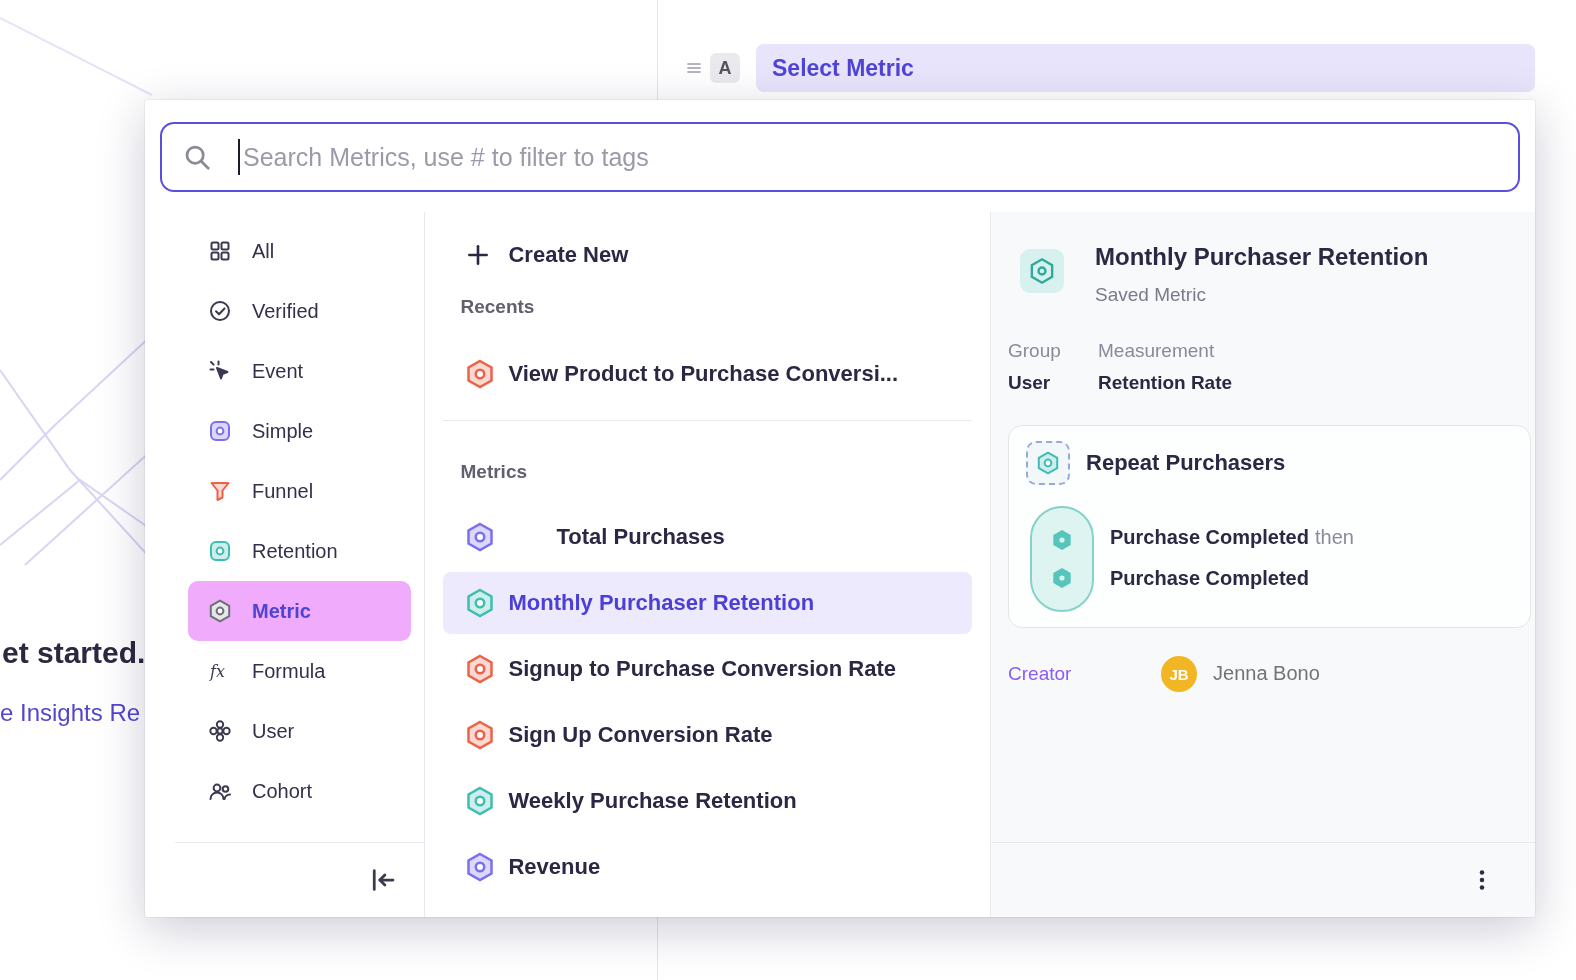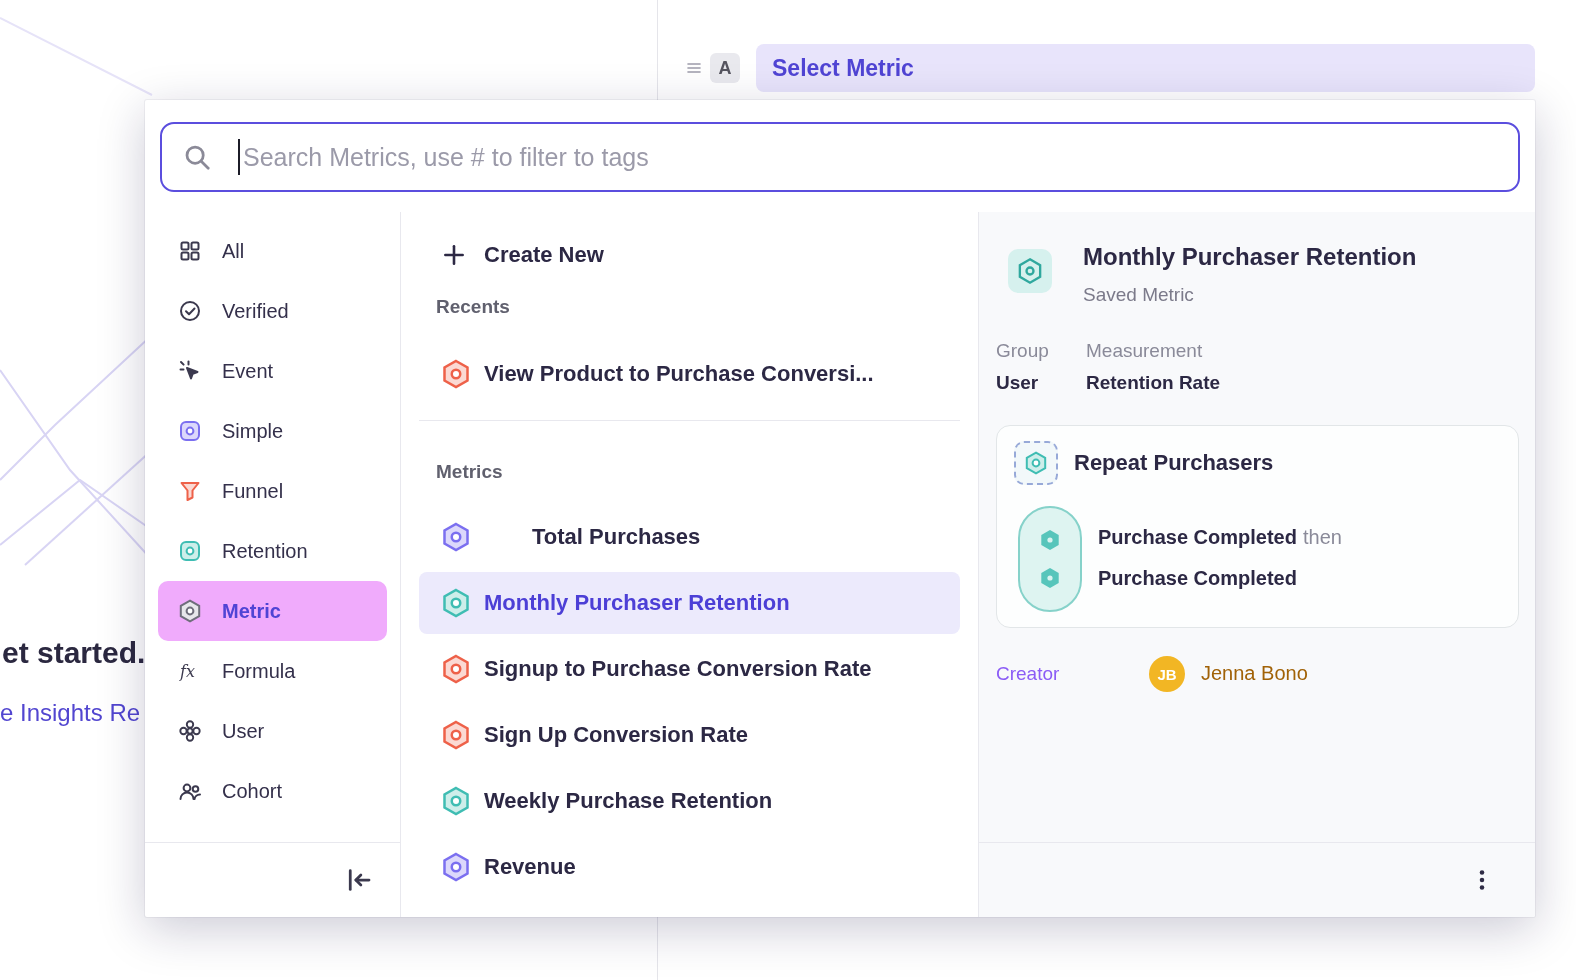--- a/index.html
+++ b/index.html
@@ -38,21 +38,21 @@
     padding:0 20px; background:#fff; }
   .search-icon svg { width:30px; height:30px; display:block; }
   .search-caret { width:2px; height:36px; background:#1c1c28; margin-left:26px; }
   .search-input { border:none; outline:none; background:transparent; flex:1; margin-left:3px;
     font-family:inherit; font-size:25px; color:#2c2844; }
   .search-input::placeholder { color:#9b9aa9; }
 
   .modal-body { position:absolute; top:112px; left:0; right:0; bottom:0; display:flex; }
 
   
-  .cats { width:255px; position:relative; padding-top:9px; }
+  .cats { width:255px; position:relative; padding-top:9px;margin-left:30px; }
   .cat-row { height:60px; margin:0 13px; border-radius:10px; display:flex; align-items:center;
     padding-left:20px; font-size:20px; font-weight:500; color:#34304b; cursor:pointer; }
   .cat-row .cicon { width:24px; height:24px; margin-right:20px; display:flex;
     align-items:center; justify-content:center; }
   .cat-row .cicon svg { width:24px; height:24px; display:block; }
   .cat-row.selected { background:#f0abfc; color:#5044d4; font-weight:700; }
   .cats-footer { position:absolute; left:0; right:0; bottom:0; height:75px;
     border-top:1px solid #e8e8ee; display:flex; align-items:center; justify-content:flex-end;
     padding-right:26px; }
   .collapse-btn { width:30px; height:30px; cursor:pointer; }
@@ -112,21 +112,21 @@
   .def-steps { position:absolute; left:101px; top:100px; }
   .step-line { font-size:20px; line-height:22px; font-weight:700; color:#2c2844; }
   .step-line + .step-line { margin-top:19px; }
   .then { font-weight:400; color:#8a8a99; margin-left:6px; }
 
   .creator-label { position:absolute; left:17px; top:451px; font-size:19px; color:#8b5cf6; }
   .creator-avatar { position:absolute; left:170px; top:444px; width:36px; height:36px; border-radius:50%;
     background:#f2b624; color:#fff; font-weight:700; font-size:15px;
     display:flex; align-items:center; justify-content:center; }
   .creator-name { position:absolute; left:222px; top:450px; font-size:20px; line-height:22px;
-    font-weight:500; color:#a16207; }
+    font-weight:500; color:#737373; }
 
   .detail-footer { position:absolute; left:0; right:0; bottom:0; height:75px;
     border-top:1px solid #e8e8ee; display:flex; align-items:center; justify-content:flex-end;
     padding-right:40px; }
   .more-btn { width:26px; height:26px; cursor:pointer; }
   .more-btn svg { width:26px; height:26px; }
 </style>
 </head>
 <body>
 

